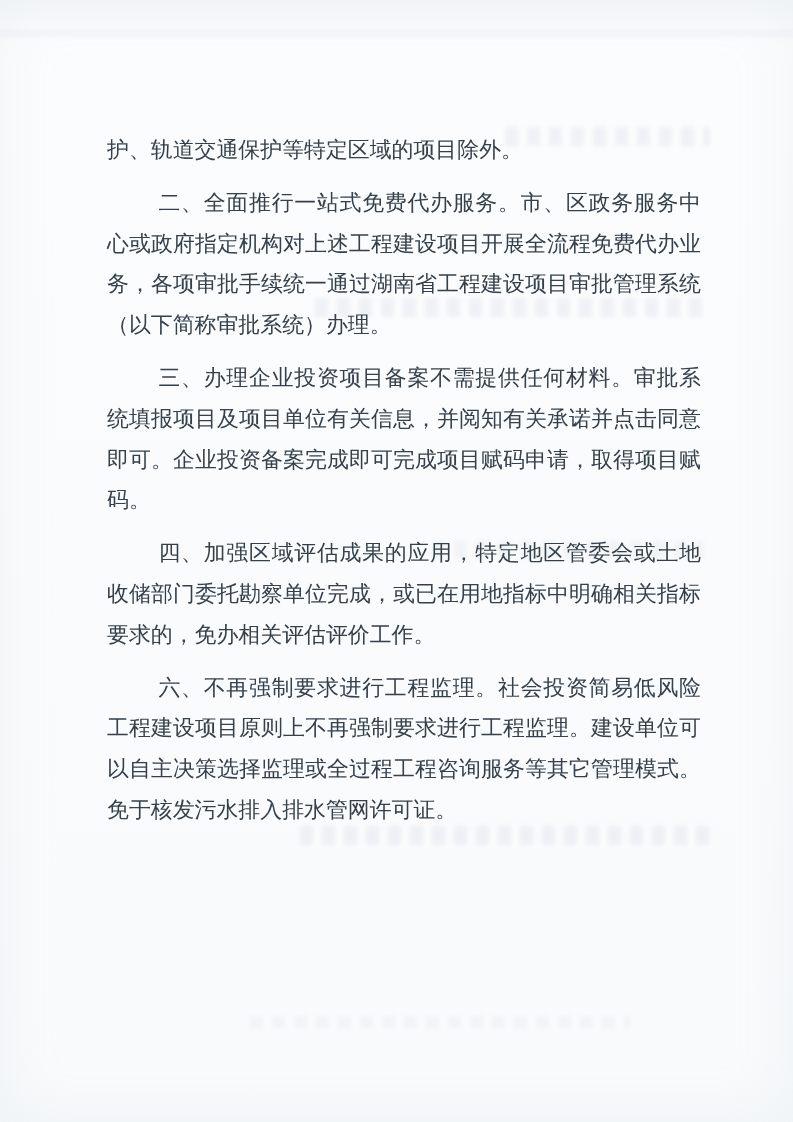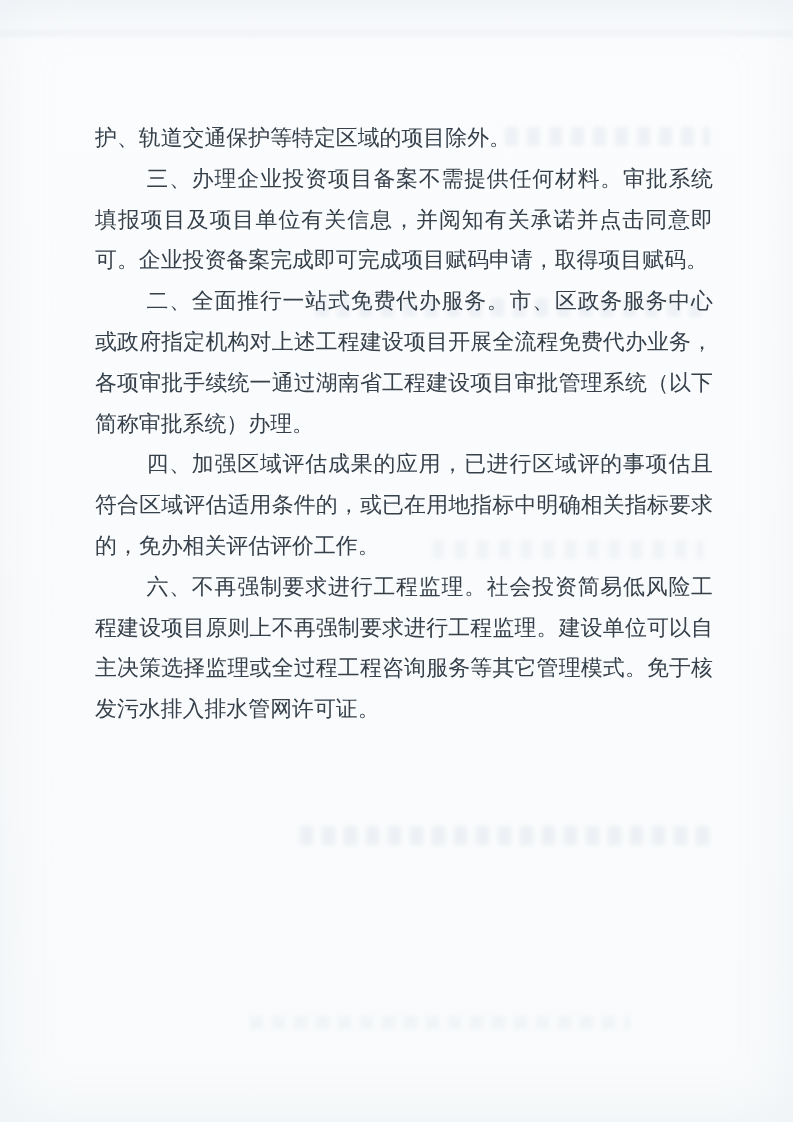--- a/index.html
+++ b/index.html
@@ -31,21 +31,21 @@
     top: 118px;
     width: 618px;
     font-size: 21.9px;
     line-height: 40.8px;
     color: #35404b;
     text-align: justify;
     text-justify: inter-character;
     line-break: strict;
   }
   .content p {
-    margin: 0;
+    margin: 12px;
   }
   .content p.indent {
     text-indent: 2.35em;
   }
   
   .bleed {
     position: absolute;
     height: 19px;
     pointer-events: none;
     filter: blur(2.3px);
@@ -67,18 +67,18 @@
 
 <div class="page">
   <div class="scan-band"></div>
   <div class="bleed bleed-1"></div>
   <div class="bleed bleed-2"></div>
   <div class="bleed bleed-3"></div>
   <div class="bleed bleed-4"></div>
   <div class="bleed bleed-5"></div>
   <main class="content" id="document-body">
       <p>护、轨道交通保护等特定区域的项目除外。</p>
+      <p class="indent">二、全面推行一站式免费代办服务。市、区政务服务中心或政府指定机构对上述工程建设项目开展全流程免费代办业务，各项审批手续统一通过湖南省工程建设项目审批管理系统（以下简称审批系统）办理。</p>
       <p class="indent">三、办理企业投资项目备案不需提供任何材料。审批系统填报项目及项目单位有关信息，并阅知有关承诺并点击同意即可。企业投资备案完成即可完成项目赋码申请，取得项目赋码。</p>
-      <p class="indent">二、全面推行一站式免费代办服务。市、区政务服务中心或政府指定机构对上述工程建设项目开展全流程免费代办业务，各项审批手续统一通过湖南省工程建设项目审批管理系统（以下简称审批系统）办理。</p>
-      <p class="indent">四、加强区域评估成果的应用，已进行区域评的事项估且符合区域评估适用条件的，或已在用地指标中明确相关指标要求的，免办相关评估评价工作。</p>
+      <p class="indent">四、加强区域评估成果的应用，特定地区管委会或土地收储部门委托勘察单位完成，或已在用地指标中明确相关指标要求的，免办相关评估评价工作。</p>
       <p class="indent">六、不再强制要求进行工程监理。社会投资简易低风险工程建设项目原则上不再强制要求进行工程监理。建设单位可以自主决策选择监理或全过程工程咨询服务等其它管理模式。免于核发污水排入排水管网许可证。</p>
     </main>
 </div>
 
 </body></html>

